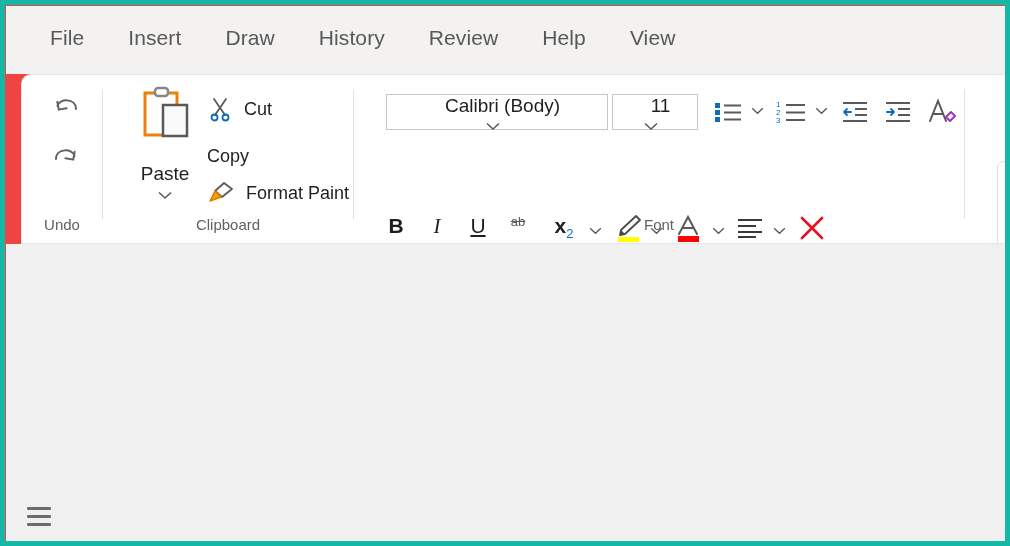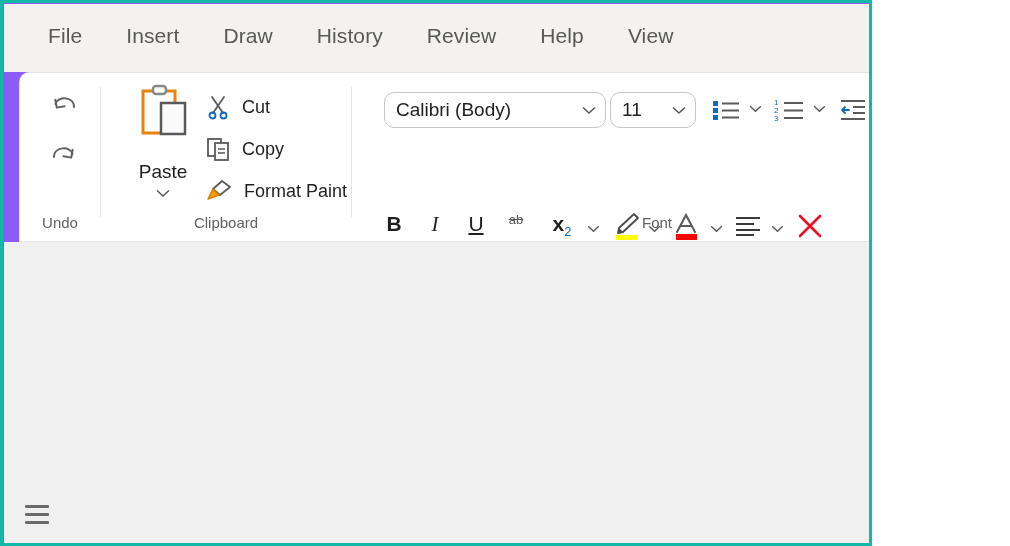--- a/index.html
+++ b/index.html
@@ -2,23 +2,23 @@
 <html><head>
 <meta charset="utf-8">
 <style>
   * { box-sizing: border-box; margin: 0; padding: 0; }
   html, body {
     width: 1010px; height: 546px;
     font-family: "Liberation Sans", sans-serif;
     background: #ffffff; overflow: hidden;
   }
   #app {
-    position: relative; width: 872px; height: 546px;
-    background: #8b5cf6;
-    border: 3px solid #14b8a6;
+    position: relative; width: 1010px; height: 546px;
+    background: #ef4444;
+    border: 5px solid #14b8a6;
     overflow: hidden;
   }
 
   
   .tabstrip {
     position: absolute; left: 1px; top: 1px;
     width: 1008px; height: 68px;
     background: #f3f2f1;
     display: flex; align-items: center;
     padding-left: 22px; gap: 0px;
@@ -75,30 +75,30 @@
   .chev-small {
     display: block; margin: 6px auto 0; width: 14px; height: 9px;
   }
   .clipitem {
     position: absolute; left: 104px;
     display: flex; align-items: center; gap: 11px;
     cursor: pointer; height: 32px;
   }
   .clipitem .lbl { font-size: 18px; color: #1f1f1f; white-space: nowrap; }
   #ci-cut { top: 18px; }
-  #ci-copy { top: 60px; }
+  #ci-copy { top: 60px; flex-direction: column; }
   #ci-fmt { top: 102px; }
 
   
   #grp-font { left: 332px; width: 610px; }
   .combo {
     position: absolute; top: 19px;
     height: 36px; background: #fff;
-    border: 1px solid #c8c6c4; border-radius: 10px;
-    display: flex; align-items: center; cursor: pointer;
+    border: 1px solid #c8c6c4; border-radius: 0;
+    display: flex; align-items: center; cursor: pointer; flex-direction: column;
   }
   .combo .val { flex: 1; font-size: 19px; color: #1f1f1f; padding-left: 11px; }
   .combo .cv { padding-right: 9px; }
   #cmb-fontname { left: 32px; width: 222px; }
   #cmb-fontsize { left: 258px; width: 86px; }
 
   .ibtn {
     position: absolute; display: flex;
     align-items: center; justify-content: center;
     cursor: pointer;

